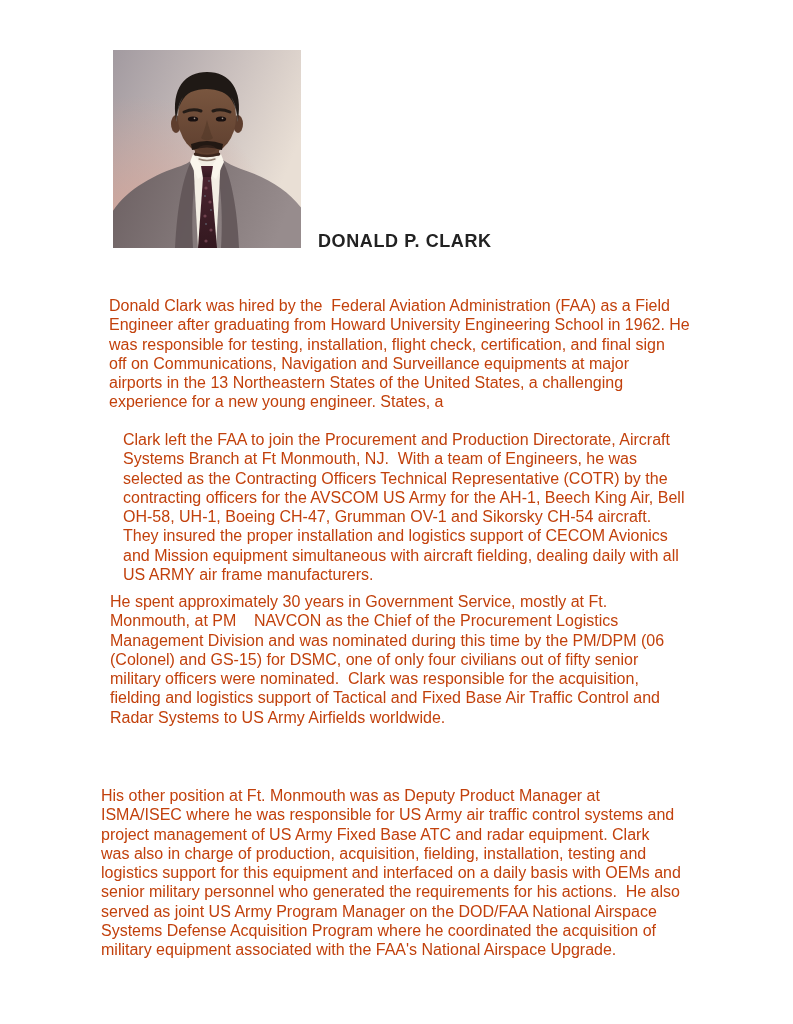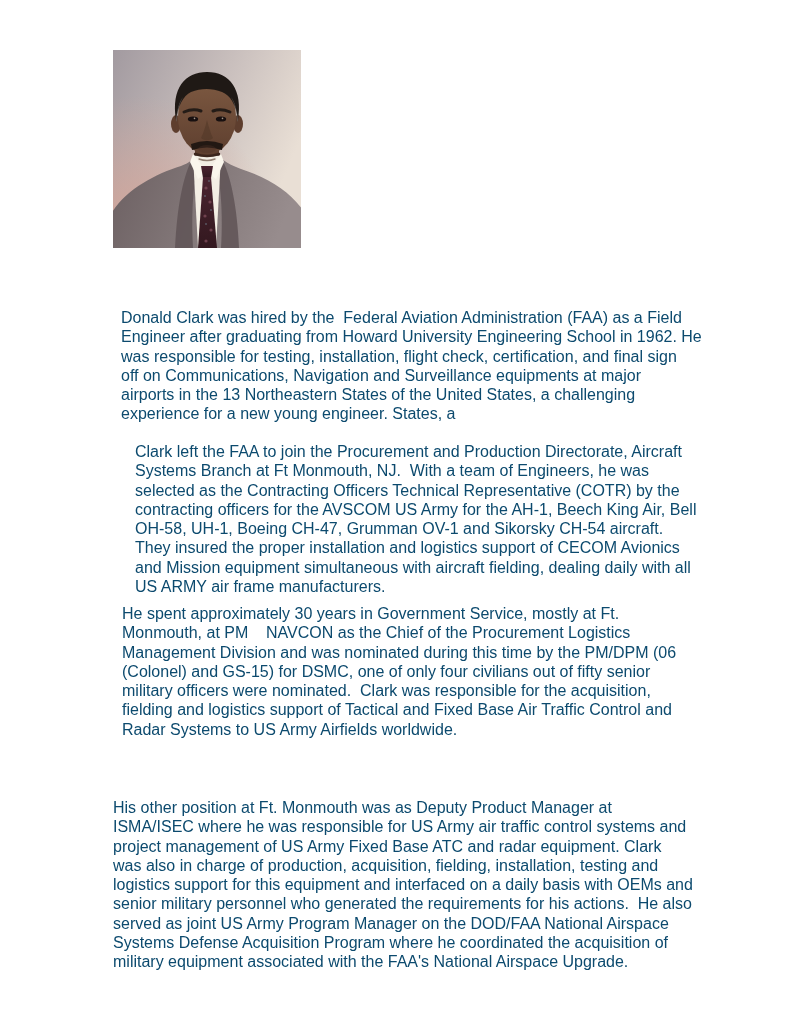--- a/index.html
+++ b/index.html
@@ -29,24 +29,24 @@
     top: 231px;
     margin: 0;
     font-size: 18px;
     font-weight: bold;
     letter-spacing: 0.6px;
     color: #222222;
     white-space: pre;
   }
   .para {
     position: absolute;
-    margin: 16px;
+    margin: 4px;
     font-size: 16px;
     line-height: 19.3px;
-    color: #0c4a6e;
+    color: #c2410c;
     white-space: pre;
   }
   .p1 { left: 105px; top: 292px; }
   .p2 { left: 119px; top: 426px; }
   .p3 { left: 106px; top: 588px; }
   .p4 { left: 97px;  top: 782px; }
   .p5 { left: 97px;  top: 944px; }
 </style>
 </head>
 <body>
@@ -134,20 +134,21 @@
 
       <path d="M78,94 Q94,88 110,94 L109,100 Q94,95 79,100 Z" fill="#221813"></path>
 
       <path d="M82,104 Q94,108 106,104" stroke="#3c251c" stroke-width="2.4" fill="none" stroke-linecap="round"></path>
       <path d="M86,109 Q94,112 102,109" stroke="#4f3325" stroke-width="1.4" fill="none" opacity="0.6" stroke-linecap="round"></path>
 
       <ellipse cx="94" cy="99" rx="9" ry="4" fill="#4c3224" opacity="0.35"></ellipse>
     </svg>
   </div>
 
+  <h1 class="title">DONALD P. CLARK</h1>
 
   <p class="para p1">Donald Clark was hired by the  Federal Aviation Administration (FAA) as a Field
 Engineer after graduating from Howard University Engineering School in 1962. He
 was responsible for testing, installation, flight check, certification, and final sign
 off on Communications, Navigation and Surveillance equipments at major
 airports in the 13 Northeastern States of the United States, a challenging
 experience for a new young engineer. States, a</p>
   <p class="para p2">Clark left the FAA to join the Procurement and Production Directorate, Aircraft
 Systems Branch at Ft Monmouth, NJ.  With a team of Engineers, he was
 selected as the Contracting Officers Technical Representative (COTR) by the

